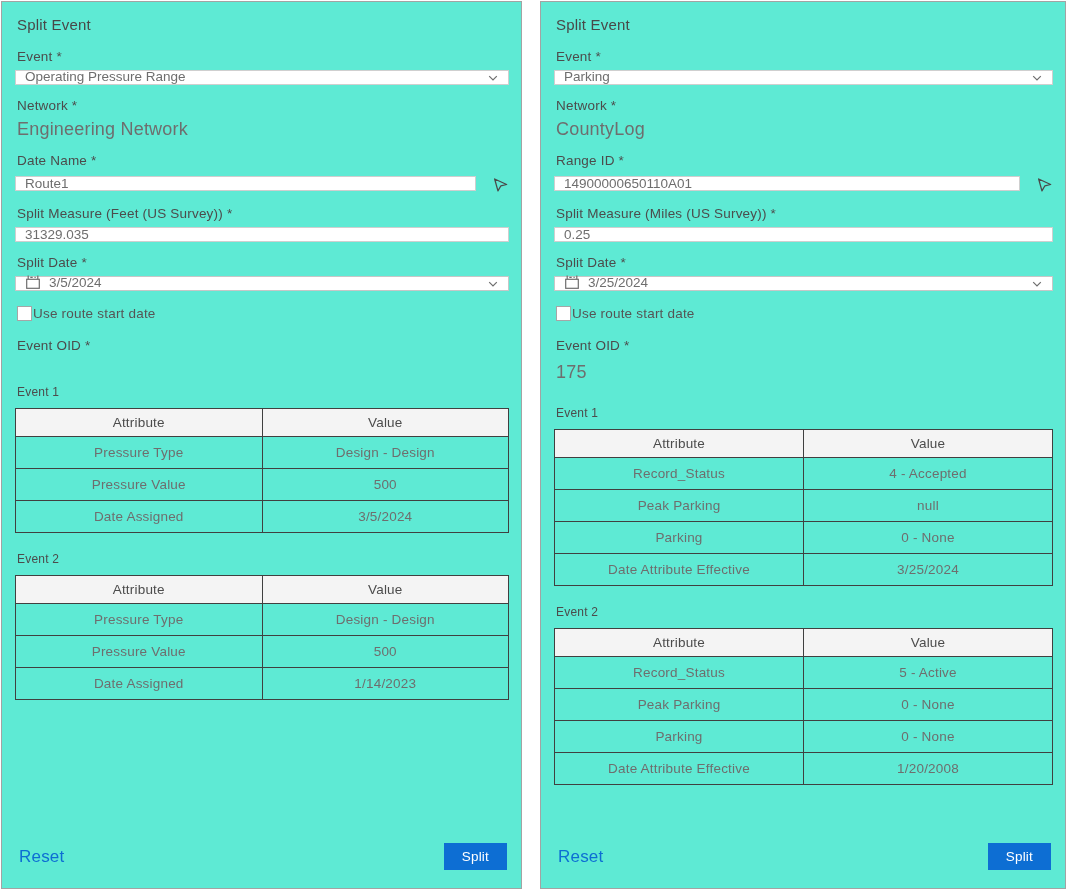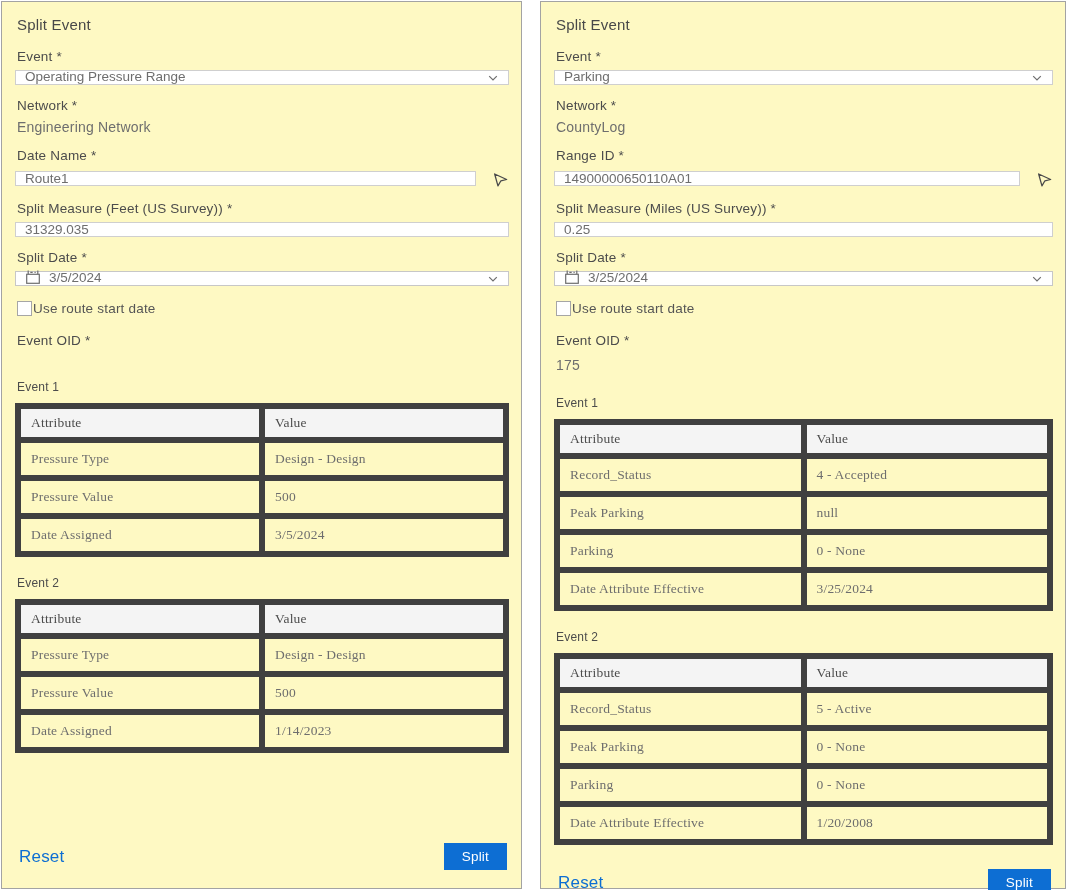--- a/index.html
+++ b/index.html
@@ -11,21 +11,21 @@
   }
   .workspace {
     display: flex;
     gap: 18px;
     width: 1067px;
     height: 890px;
     padding: 1px;
   }
   .panel {
     border: 1px solid #a3a3a3;
-    background: #fef9c3;
+    background: #5eead4;
     display: flex;
     flex-direction: column;
     padding: 14px 12px 12px 13px;
     height: 888px;
   }
   .panel-left  { width: 521px; }
   .panel-right { flex: 1; }
   .panel-title {
     font-size: 15px;
     color: #484848;
@@ -35,21 +35,21 @@
   }
   .field { margin-bottom: 13px; }
   .field-label {
     display: block;
     font-size: 13.5px;
     color: #4c4c4c;
     margin: 0 0 6px 2px;
     letter-spacing: 0.2px;
   }
   .static-value {
-    font-size: 14px;
+    font-size: 18px;
     color: #6e6e6e;
     margin-left: 2px;
     letter-spacing: 0.2px;
   }
   .select-box, .text-input, .date-box {
     width: 100%;
     height: 15px;
     border: 1px solid #cfcfcf;
     background: #fff;
     display: flex;
@@ -92,24 +92,23 @@
     letter-spacing: 0.2px;
   }
   table.attr-table {
     width: 100%;
     border-collapse: collapse;
     font-size: 13.5px;
     margin-bottom: 16px;
     table-layout: fixed;
   }
   table.attr-table th, table.attr-table td {
-    border: 6px solid #404040;
-    text-align: left;
-    letter-spacing: 0.2px;
-    font-family: Liberation Serif, serif;
+    border: 1px solid #404040;
+    text-align: center;
+    letter-spacing: 0.2px;
   }
   table.attr-table th {
     background: #f4f4f4;
     color: #4c4c4c;
     font-weight: normal;
     padding: 6px 10px;
   }
   table.attr-table td {
     color: #6e6e6e;
     padding: 8px 10px;

